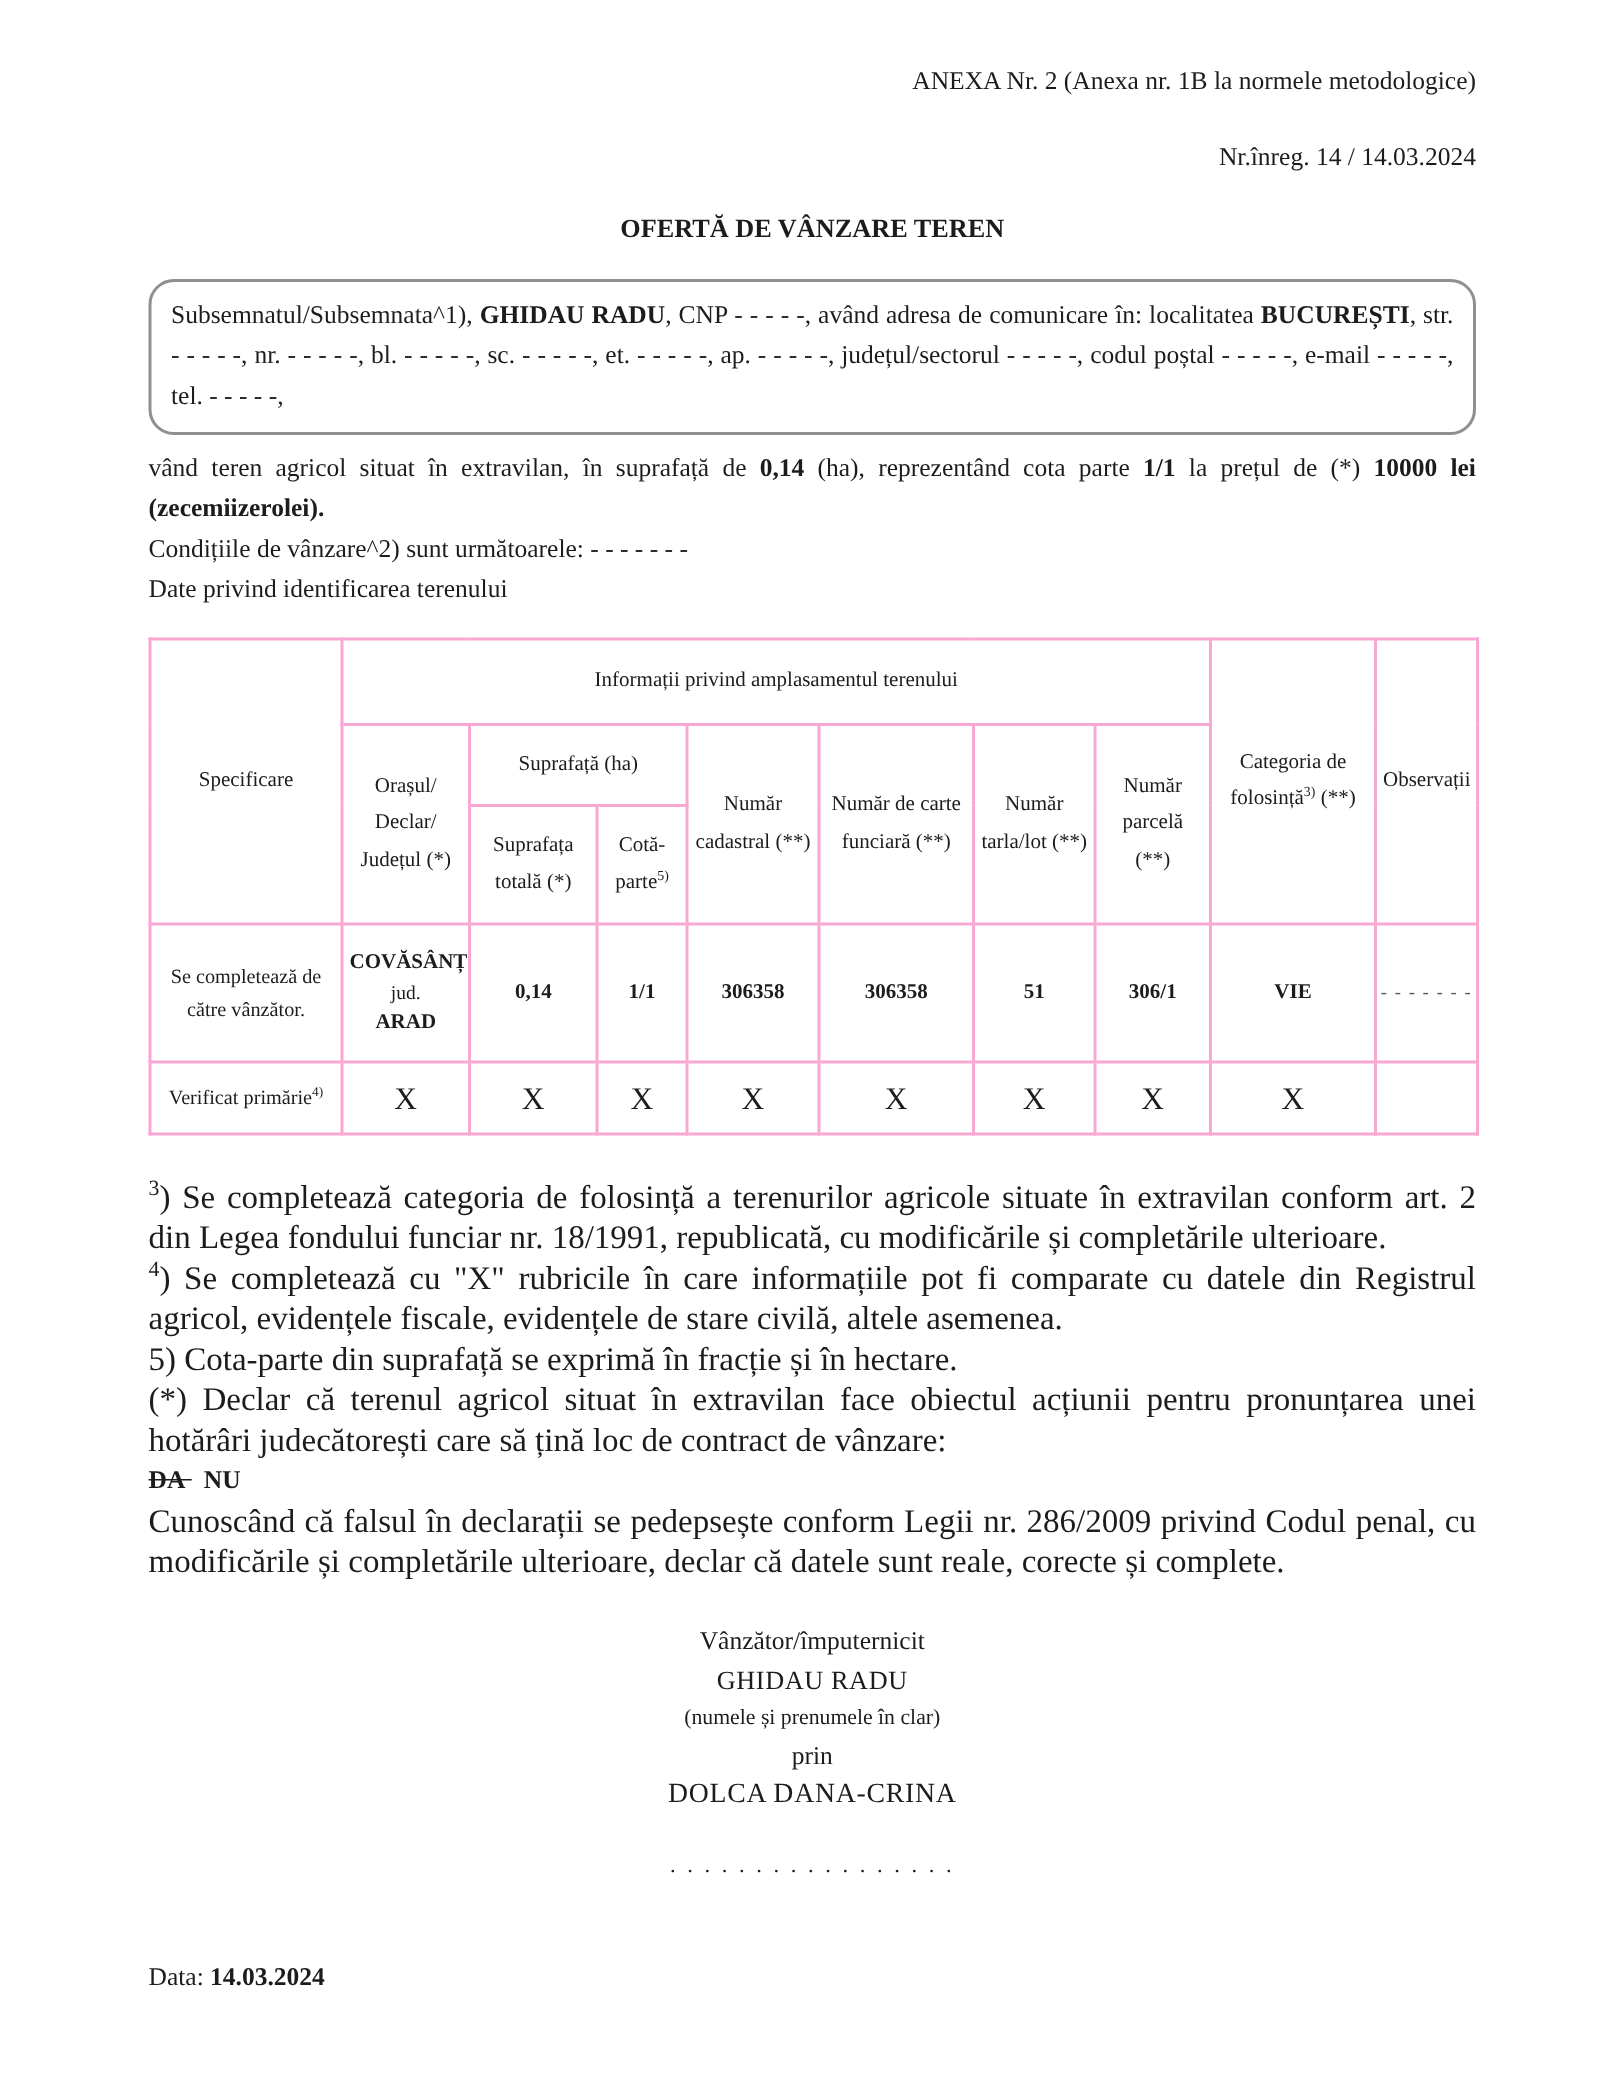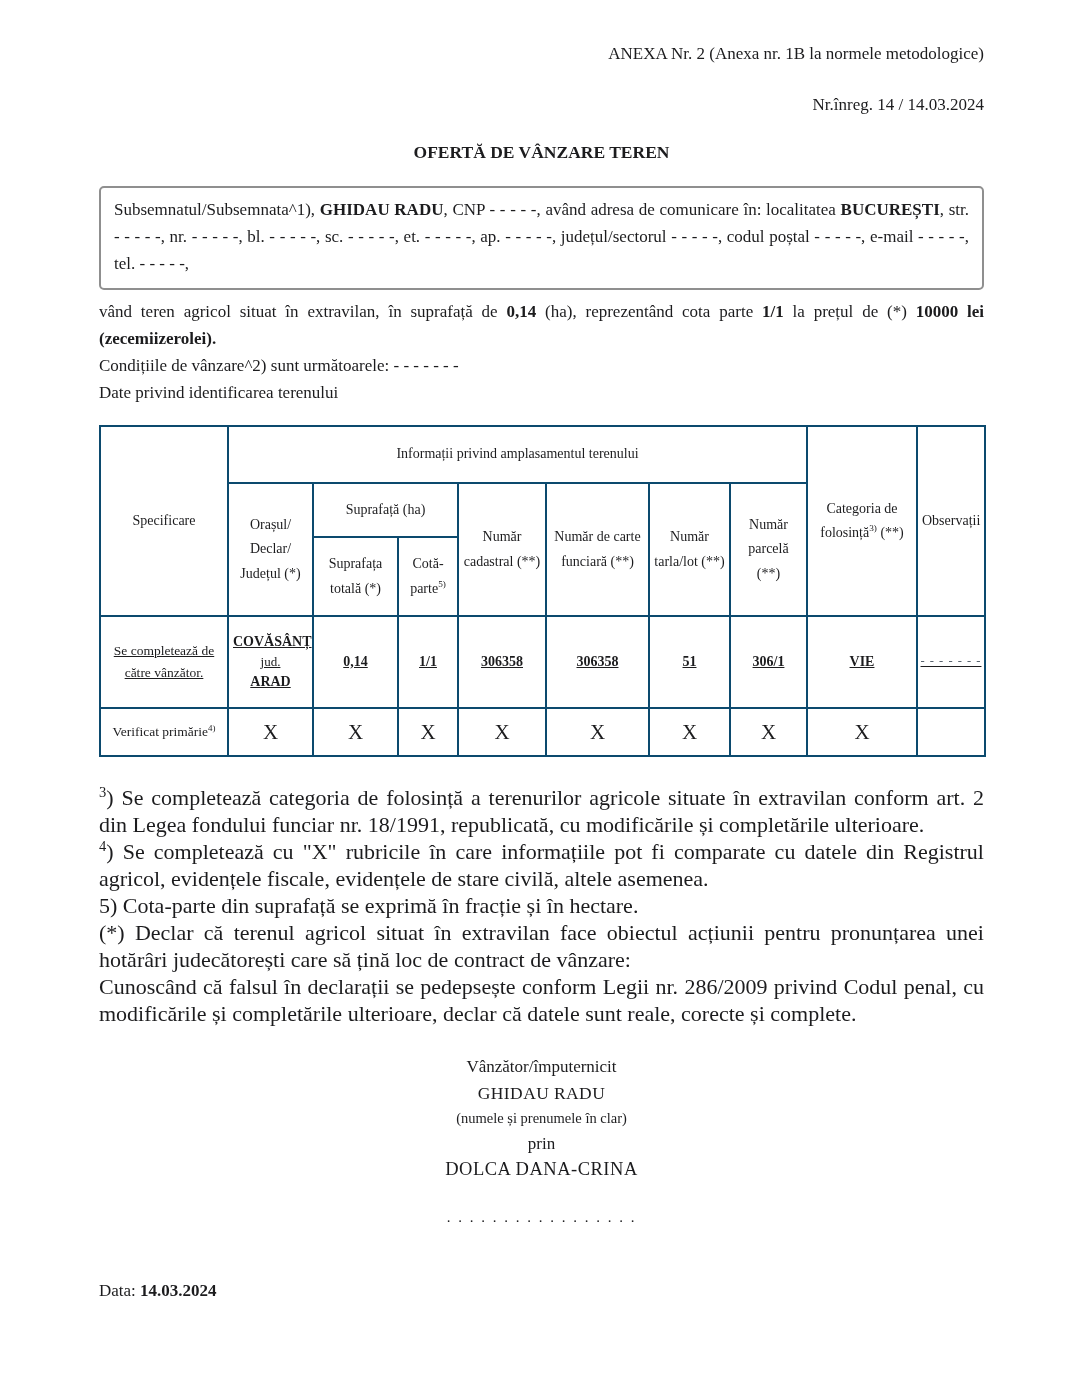--- a/index.html
+++ b/index.html
@@ -9,45 +9,45 @@
     font-family: "Liberation Serif", "DejaVu Serif", serif;
     color: #1c1c1e;
   }
   .page { width: 1082px; height: 1400px; padding: 44px 98px 0 99px; }
 
   .annex-note { text-align: right; font-size: 17px; line-height: 20px; }
   .reg-no     { text-align: right; font-size: 17px; line-height: 20px; margin-top: 31px; }
   .doc-title  { text-align: center; font-size: 17.5px; font-weight: bold; margin: 27px 0 0 0; }
 
   .seller-box {
-    border: 2px solid #8f8f8f; border-radius: 5px;
+    border: 2px solid #8f8f8f; border-radius: 17px;
     margin-top: 23px; padding: 8px 13px 11px 13px;
   }
   .jt  { text-align: justify; font-size: 17px; line-height: 27px; margin: 0; }
   .line { font-size: 17px; line-height: 27px; }
   .body-block { margin-top: 8px; }
   b, .bold { font-weight: bold; }
 
   sup { font-size: 0.66em; line-height: 0; }
 
   .land-table {
     border-collapse: collapse; table-layout: fixed;
     width: 885px; margin-top: 19px;
   }
   .land-table td {
-    border: 2px solid #0c4a6e;
+    border: 2px solid #f9a8d4;
     text-align: center; vertical-align: middle;
     font-size: 14px; line-height: 1.75; padding: 2px 4px;
     overflow: hidden;
   }
   .pre { white-space: pre-line; }
   tr.h1 { height: 57px; }
   tr.h2 { height: 54px; }
   tr.h3 { height: 79px; }
-  tr.d1 { height: 92px; text-decoration: underline; }
+  tr.d1 { height: 92px; }
   tr.d2 { height: 48px; }
   td.cell-label { font-size: 13.5px; line-height: 1.6; }
   td.cell-bold  { font-weight: bold; line-height: 1.45; }
   .loc-line  { display: block; font-weight: bold; font-size: 14px; line-height: 20px; }
   .loc-mid   { display: block; font-weight: normal; font-size: 13px; line-height: 20px; }
   td.xcell   { font-size: 21px; font-weight: normal; }
   td.dash-cell { color: #4f5b66; font-size: 12.5px; letter-spacing: 1px; white-space: nowrap; padding: 2px 1px; }
 
   .fn-block { margin-top: 27px; }
   .fn { text-align: justify; font-size: 22px; line-height: 27px; margin: 0; }
@@ -153,20 +153,21 @@
       <td></td>
     </tr>
   </tbody>
     </table>
 
   <div class="fn-block">
     <p class="fn"><sup>3</sup><span>) Se completează categoria de folosință a terenurilor agricole situate în extravilan conform art. 2 din Legea fondului funciar nr. 18/1991, republicată, cu modificările și completările ulterioare.</span></p>
     <p class="fn"><sup>4</sup><span>) Se completează cu "X" rubricile în care informațiile pot fi comparate cu datele din Registrul agricol, evidențele fiscale, evidențele de stare civilă, altele asemenea.</span></p>
     <p class="fn">5) Cota-parte din suprafață se exprimă în fracție și în hectare.</p>
     <p class="fn">(*) Declar că terenul agricol situat în extravilan face obiectul acțiunii pentru pronunțarea unei hotărâri judecătorești care să țină loc de contract de vânzare:</p>
+    <div class="danu"><span class="strike">DA&nbsp;</span><span class="nu">NU</span></div>
     <p class="fn">Cunoscând că falsul în declarații se pedepsește conform Legii nr. 286/2009 privind Codul penal, cu modificările și completările ulterioare, declar că datele sunt reale, corecte și complete.</p>
   </div>
 
   <div class="sig">
     <div class="sig-role">Vânzător/împuternicit</div>
     <div class="sig-name">GHIDAU RADU</div>
     <div class="sig-note">(numele și prenumele în clar)</div>
     <div class="sig-via">prin</div>
     <div class="sig-proxy">DOLCA DANA-CRINA</div>
     <div class="sig-dots">. . . . . . . . . . . . . . . . .</div>

